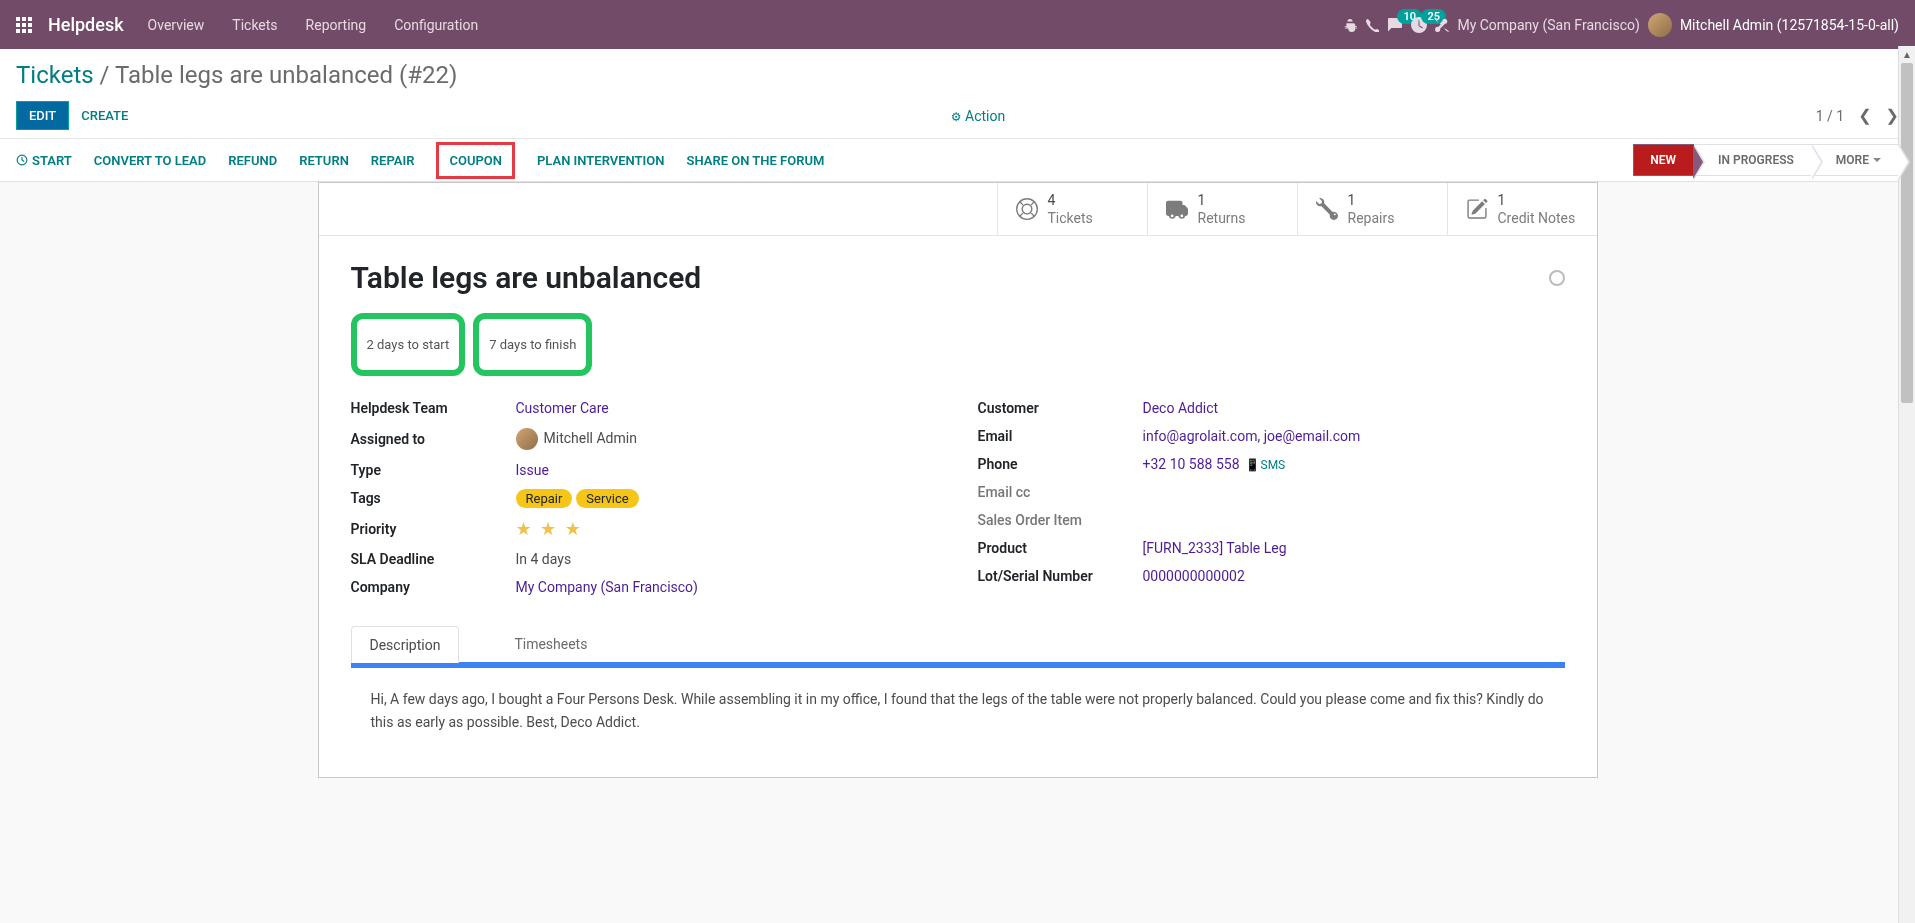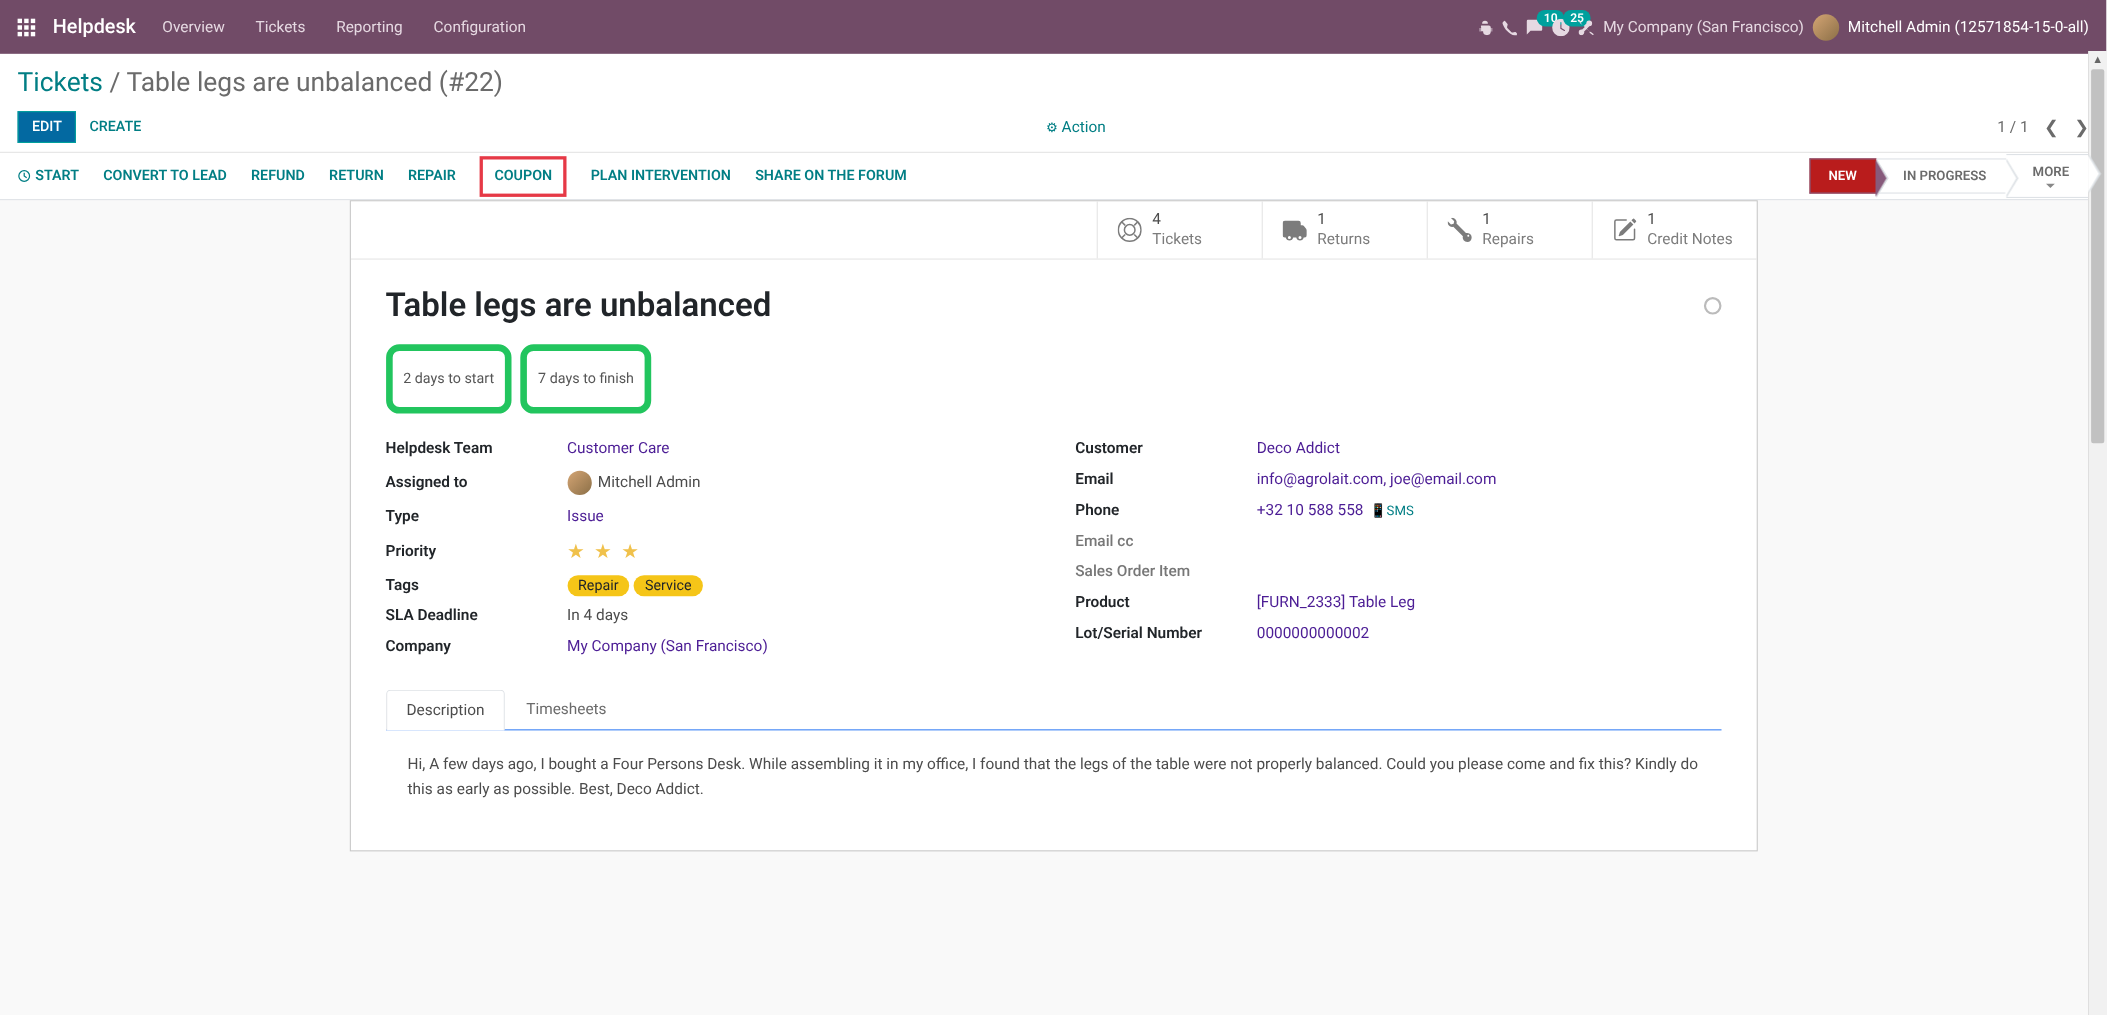--- a/index.html
+++ b/index.html
@@ -39,21 +39,21 @@
 .status-action { color: #017e84; font-weight: 600; font-size: 13px; cursor: pointer; display: flex; align-items: center; gap: 4px; }
 .status-action.highlighted { border: 3px solid #e63946; padding: 8px 10px; }
 .status-bar .spacer { flex: 1; }
 .stage-wrap { display: flex; align-items: center; }
 .stage { position: relative; padding: 8px 18px 8px 24px; font-size: 12px; font-weight: 600; color: #6b6b6b; background: #fff; border-top: 1px solid #dee2e6; border-bottom: 1px solid #dee2e6; cursor: pointer; }
 .stage:first-child { border-left: 1px solid #dee2e6; padding-left: 16px; }
 .stage.active { background: #b91c1c; color: #fff; border-color: #875a7b; }
 .stage::after { content: ""; position: absolute; right: -9px; top: 0; width: 0; height: 0; border-top: 17px solid transparent; border-bottom: 17px solid transparent; border-left: 10px solid #fff; z-index: 2; }
 .stage.active::after { border-left-color: #875a7b; }
 .stage::before { content: ""; position: absolute; right: -11px; top: -1px; width: 0; height: 0; border-top: 18px solid transparent; border-bottom: 18px solid transparent; border-left: 11px solid #dee2e6; z-index: 1; }
-.stage.more { display: flex; align-items: center; gap: 4px; flex-direction: column; }
+.stage.more { display: flex; align-items: center; gap: 4px; }
 .caret-down { display: inline-block; width: 0; height: 0; border-left: 4px solid transparent; border-right: 4px solid transparent; border-top: 4px solid #888; }
 
 
 .main { display: flex; justify-content: center; padding-bottom: 40px; }
 .sheet { background: #fff; border: 1px solid #c8c8c8; width: 1280px; margin-top: 0; }
 
 
 .statbar { display: flex; justify-content: flex-end; border-bottom: 1px solid #e5e5e5; }
 .statbtn { display: flex; align-items: center; gap: 10px; padding: 8px 18px; border-left: 1px solid #e5e5e5; cursor: pointer; min-width: 150px; }
 .statbtn .stat-icon { font-size: 20px; color: #7c7c7c; }
@@ -72,21 +72,21 @@
 .form-row { display: flex; padding: 6px 0; align-items: center; }
 .form-label { width: 165px; font-weight: 600; color: #212529; font-size: 14px; }
 .form-label.muted { color: #777; font-weight: 500; }
 .form-value { flex: 1; font-size: 14px; }
 .form-value a, .link { color: #4c1d95; cursor: pointer; }
 .form-value .sms { color: #017e84; font-size: 12px; margin-left: 6px; }
 .mini-avatar { width: 22px; height: 22px; border-radius: 50%; background: linear-gradient(135deg,#d4a574,#8b6f47); display: inline-block; vertical-align: middle; margin-right: 6px; }
 .stars { color: #f0c14b; font-size: 18px; letter-spacing: 2px; }
 .tag { background: #f5c518; color: #212529; padding: 2px 10px; border-radius: 10px; font-size: 13px; margin-right: 4px; }
 
-.tabs { display: flex; margin-top: 24px; border-bottom: 1px solid #3b82f6; }
+.tabs { display: flex; margin-top: 24px; border-bottom: 6px solid #3b82f6; gap: 36px; }
 .tab { padding: 10px 18px; font-size: 14px; color: #6b6b6b; cursor: pointer; border: 1px solid transparent; border-bottom: none; }
 .tab.active { color: #4c4c4c; border-color: #dee2e6; background: #fff; border-radius: 4px 4px 0 0; position: relative; top: 1px; }
 .tab-content { padding: 20px 20px; font-size: 14px; line-height: 1.6; color: #4c4c4c; }
 
 
 .scrollbar { position: fixed; right: 0; top: 46px; bottom: 0; width: 17px; background: #f1f1f1; border-left: 1px solid #ddd; }
 .scroll-arrow { height: 17px; display: flex; align-items: center; justify-content: center; color: #666; font-size: 10px; cursor: pointer; }
 .scroll-thumb { position: absolute; top: 17px; left: 2px; right: 2px; height: 340px; background: #c1c1c1; border-radius: 2px; }
 
 svg { display: block; }
@@ -267,26 +267,26 @@
             </div>
           <div class="form-row">
               <div class="form-label">Assigned to</div>
               <div class="form-value"><span class="mini-avatar"></span><span>Mitchell Admin</span></div>
             </div>
           <div class="form-row">
               <div class="form-label">Type</div>
               <div class="form-value"><a>Issue</a></div>
             </div>
           <div class="form-row">
+              <div class="form-label">Tags</div>
+              <div class="form-value"><span class="tag">Repair</span><span class="tag">Service</span></div>
+            </div>
+          <div class="form-row">
               <div class="form-label">Priority</div>
               <div class="form-value stars">★ ★ ★</div>
-            </div>
-          <div class="form-row">
-              <div class="form-label">Tags</div>
-              <div class="form-value"><span class="tag">Repair</span><span class="tag">Service</span></div>
             </div>
           <div class="form-row">
               <div class="form-label">SLA Deadline</div>
               <div class="form-value">In 4 days</div>
             </div>
           <div class="form-row">
               <div class="form-label">Company</div>
               <div class="form-value"><a>My Company (San Francisco)</a></div>
             </div>
         </div>

